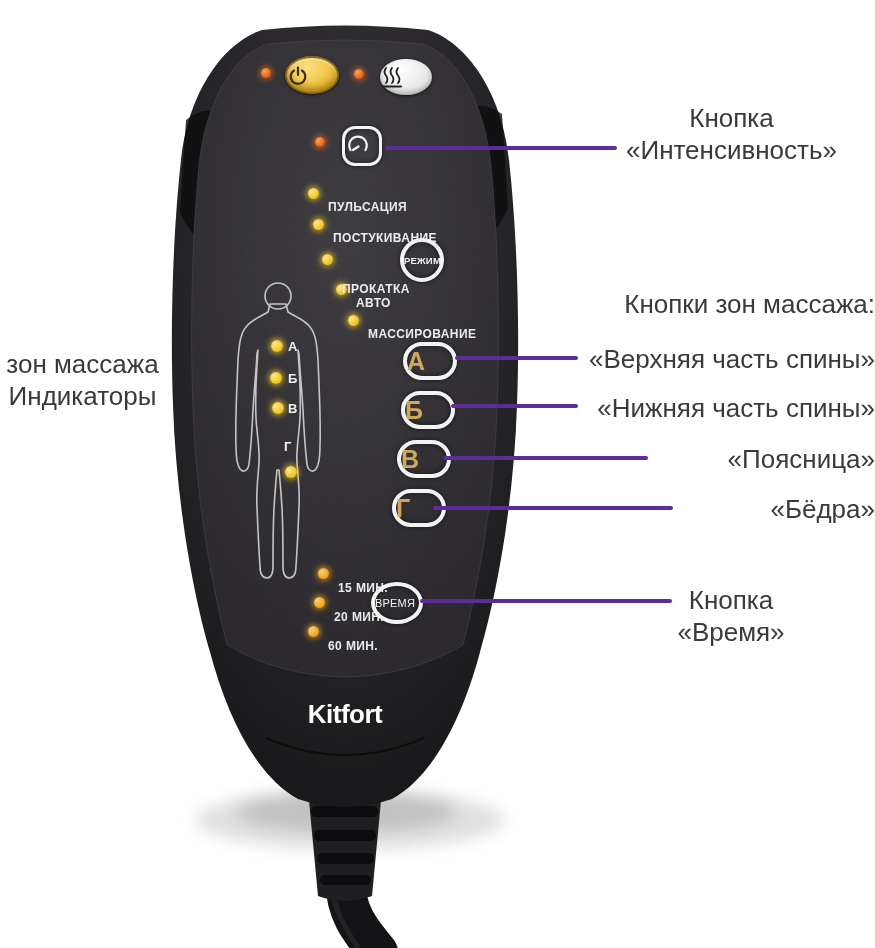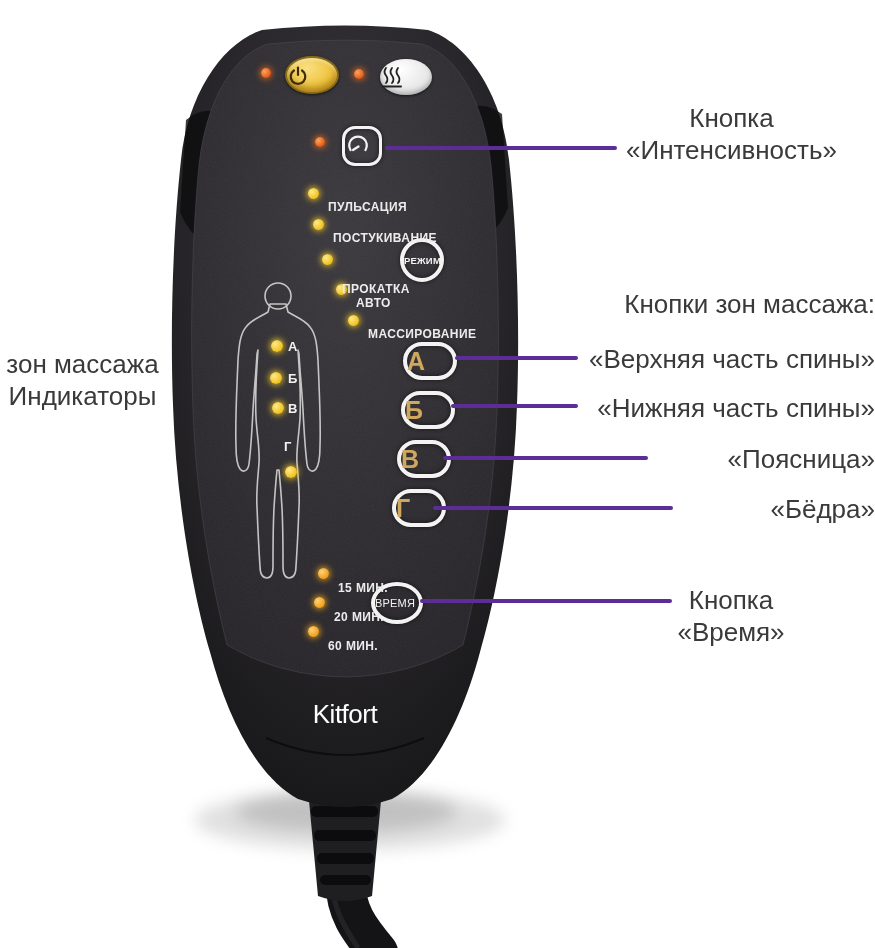--- a/index.html
+++ b/index.html
@@ -44,21 +44,21 @@
     color:#f3f3f3; font-weight:bold; font-size:9.5px; letter-spacing:.2px;
     box-shadow:0 0 4px rgba(0,0,0,.6), inset 0 0 5px rgba(0,0,0,.6); }
   .btn-zone { width:54px; height:38px; border:4px solid #f3f3f3; border-radius:19px;
     color:#cfa75d; font-weight:bold; font-size:25px; line-height:1;
     box-shadow:0 0 4px rgba(0,0,0,.6), inset 0 0 5px rgba(0,0,0,.6); }
   .btn-time { width:52px; height:42px; border:4px solid #f3f3f3; border-radius:50%;
     color:#f3f3f3; font-weight:normal; font-size:11px; letter-spacing:.2px;
     box-shadow:0 0 4px rgba(0,0,0,.6), inset 0 0 5px rgba(0,0,0,.6); }
 
   .brand-logo { position:absolute; left:285px; top:699px; width:120px; text-align:center;
-    color:#ffffff; font-size:26px; font-weight:normal; letter-spacing:-.5px; }
+    color:#ffffff; font-size:26px; font-weight:bold; letter-spacing:-.5px; }
 
   
   .callout-line { position:absolute; height:4px; border-radius:2px; background:#5c2d96; }
   .caption { position:absolute; color:#3a3a3a; font-size:26px; line-height:32px;
     text-align:center; }
   .caption-sm { line-height:31px;text-align:right; }
 </style>
 </head>
 <body>
 

